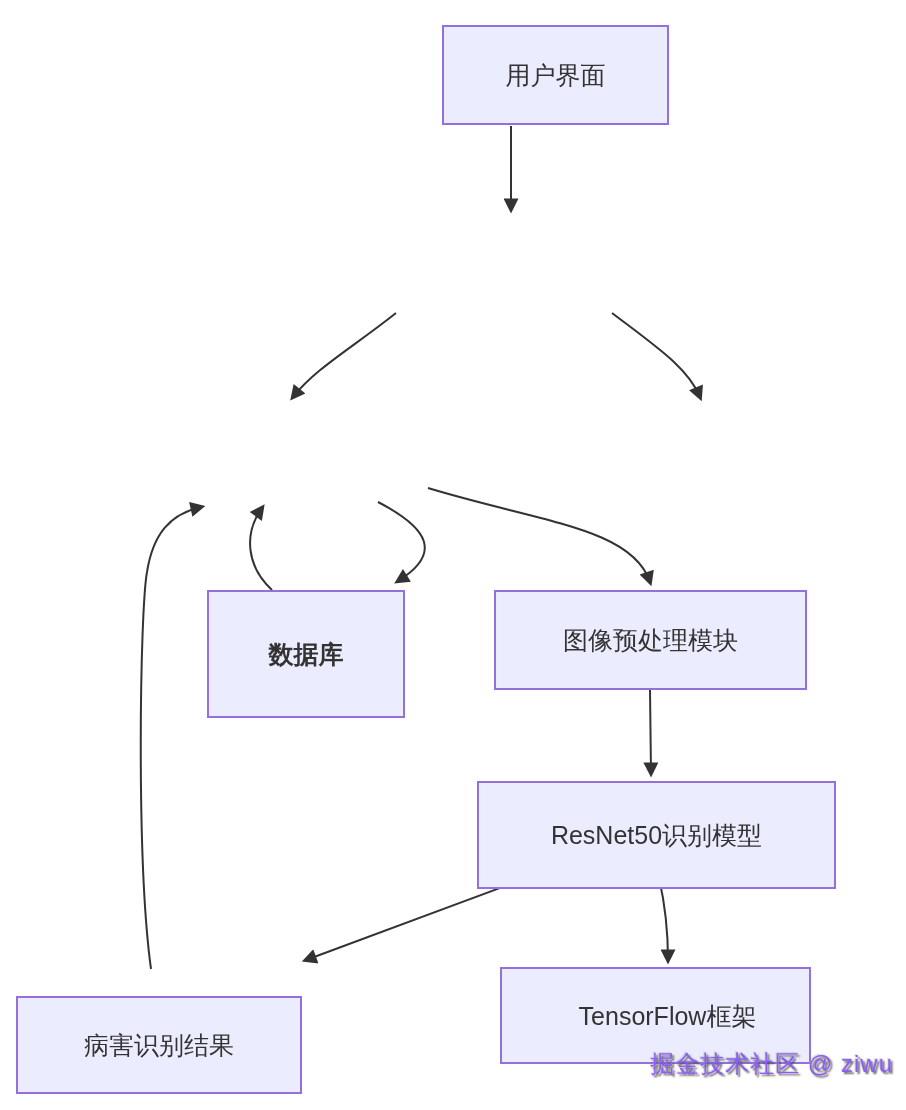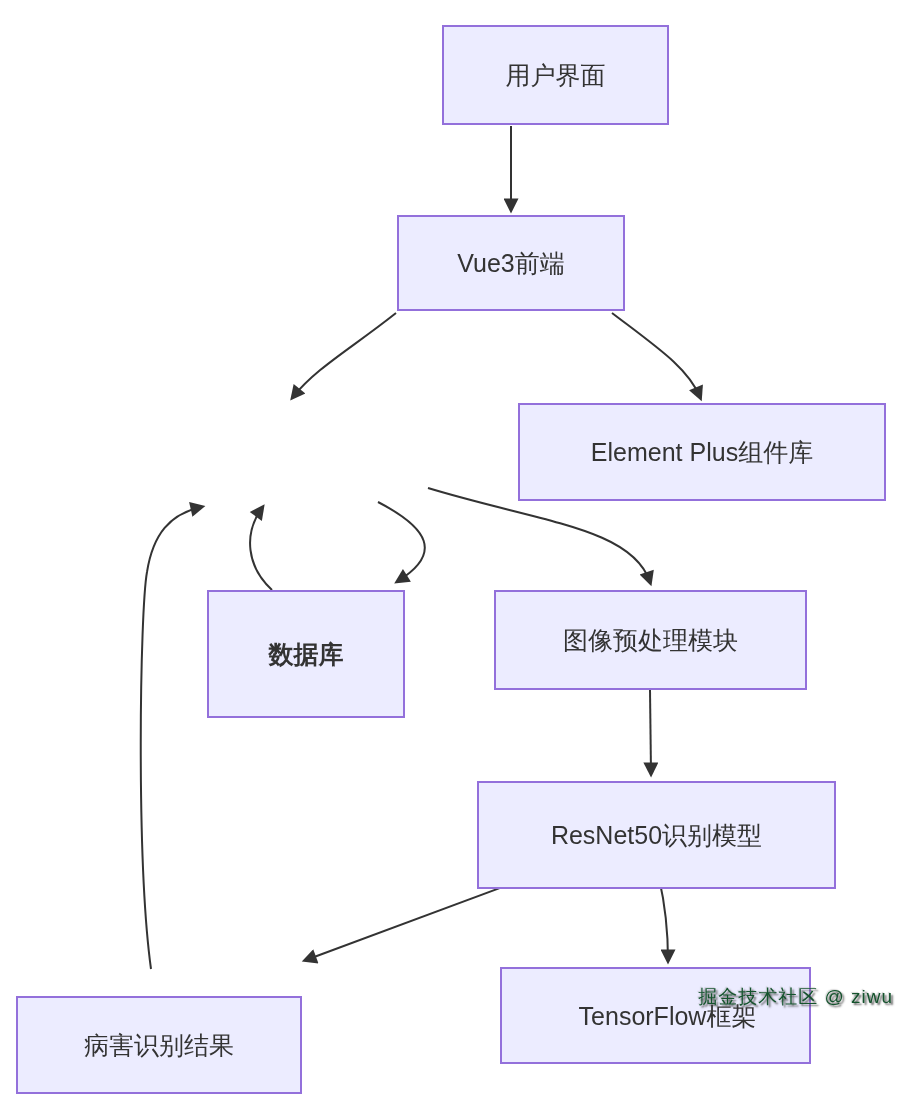--- a/index.html
+++ b/index.html
@@ -36,24 +36,24 @@
     color:var(--text-color);
     display:flex;
     align-items:center;
     justify-content:center;
     font-size:25px;
     text-align:center;
     line-height:1.2;
   }
   .watermark{
     position:absolute;
-    top:984px;
+    top:1048px;
     right:13px;
-    font-size:19px;
-    color:#14532d;
+    font-size:24px;
+    color:#8b5cf6;
     letter-spacing:1px;
     text-shadow:2px 2px 2px rgba(70,70,70,0.85), -1px -1px 1px rgba(160,160,160,0.45);
     white-space:nowrap;
   }
 </style>
 </head>
 <body>
 
 <div class="canvas">
 
@@ -72,28 +72,22 @@
     <path class="edge" d="M650,690 L651,773" marker-end="url(#arrowhead)"></path>
     <path class="edge" d="M527,878 L306,960" marker-end="url(#arrowhead)"></path>
     <path class="edge" d="M659,878 C665,904 668,930 668,960" marker-end="url(#arrowhead)"></path>
     <path class="edge" d="M151,969 C136,860 140,610 147,572 C153,534 170,514 201,507" marker-end="url(#arrowhead)"></path>
   </svg>
 
   <div class="node" style="left:398px;top:25px;width:227px;height:100px;margin-left:44px;">
     <span>用户界面</span>
   </div>
 
-  <div class="node" style="left:397px;top:215px;width:228px;height:96px;">
-    <span>Vue3前端</span>
-  </div>
 
 
-  <div class="node" style="left:518px;top:403px;width:368px;height:98px;">
-    <span>Element Plus组件库</span>
-  </div>
 
   <div class="node" style="left:207px;top:590px;width:198px;height:128px;font-weight:bold;">
     <span>数据库</span>
   </div>
 
   <div class="node" style="left:494px;top:590px;width:313px;height:100px;">
     <span>图像预处理模块</span>
   </div>
 
   <div class="node" style="left:477px;top:781px;width:359px;height:108px;">

